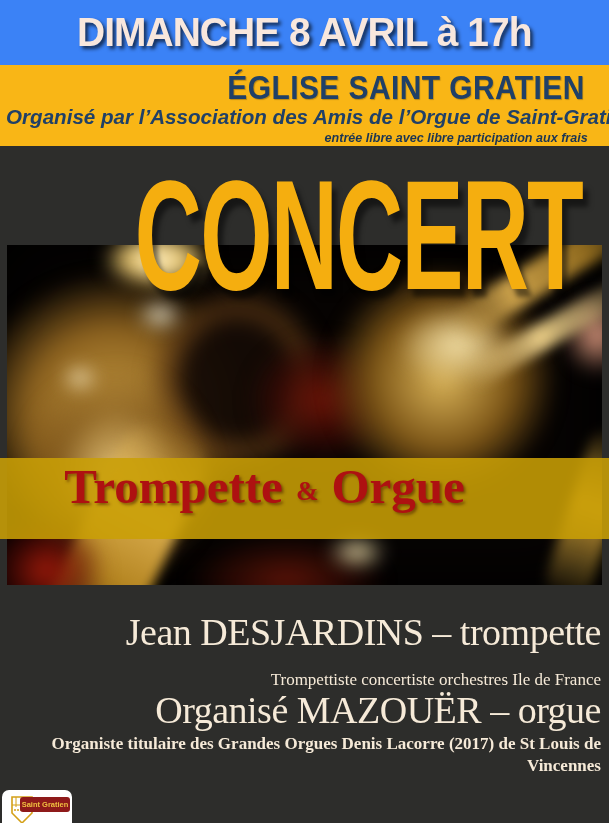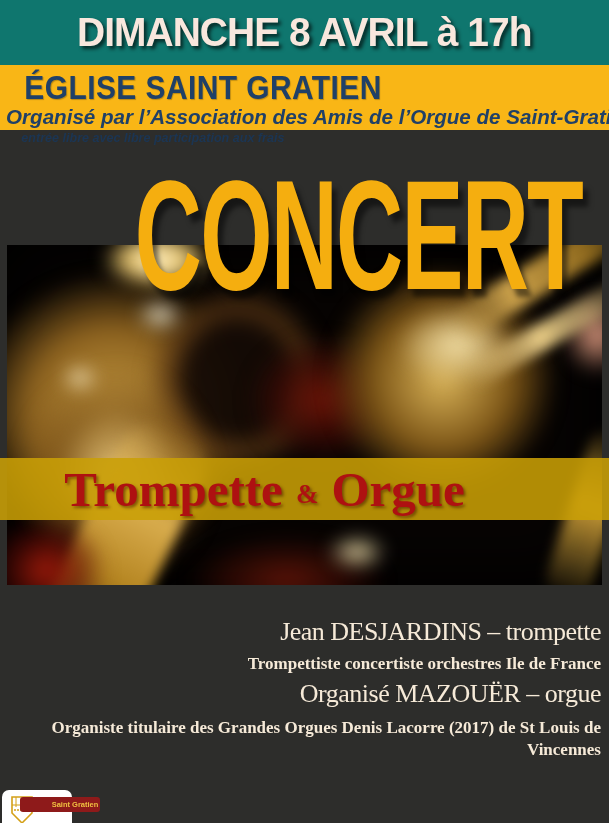--- a/index.html
+++ b/index.html
@@ -4,31 +4,31 @@
 <style>
   html,body{margin:0;padding:0;background:#3a3a38;}
   .poster{
     position:relative;width:609px;height:823px;margin:0 auto;
     background:#2d2d2b;overflow:hidden;
     font-family:"Liberation Sans",sans-serif;
   }
   
   .top-banner{
     position:absolute;left:0;top:0;width:609px;height:65px;
-    background:#0f766e;display:flex;align-items:center;justify-content:center;
+    background:#3b82f6;display:flex;align-items:center;justify-content:center;
   }
   .date-line{
     color:#f8e7dd;font-weight:bold;font-size:41px;letter-spacing:-1px;
     text-shadow:3px 3px 4px rgba(0,0,0,.65);
     transform:scaleX(.95);white-space:nowrap;
   }
   
   .gold-banner{
-    position:absolute;left:0;top:65px;width:609px;height:65px;
-    background:#f9b616;text-align:left;
+    position:absolute;left:0;top:65px;width:609px;height:81px;
+    background:#f9b616;text-align:right;
   }
   .venue-title{
     display:inline-block;margin-top:3px;
     color:#204067;font-weight:bold;font-size:34px;letter-spacing:.5px;
     transform:scaleX(.88);transform-origin:center;white-space:nowrap;
     text-shadow:1px 1px 1px rgba(0,0,0,.25);
   }
   .organizer-line{
     display:block;margin-top:-2px;
     color:#204067;font-weight:bold;font-style:italic;font-size:21px;
@@ -82,49 +82,49 @@
   .s-right1{left:430px;top:10px;width:220px;height:34px;transform:rotate(-32deg);
     background:linear-gradient(90deg,transparent,#caa04a 30%,#8f6a1e 70%,transparent);}
   .s-right2{left:450px;top:70px;width:200px;height:26px;transform:rotate(-30deg);
     background:linear-gradient(90deg,transparent,#e6c983 40%,transparent);}
   .s-left-diag{left:70px;top:170px;width:90px;height:260px;transform:rotate(26deg);
     background:linear-gradient(180deg,transparent,#d9ad4e 35%,#b3831f 65%,transparent);}
   .s-mid-diag{left:560px;top:180px;width:46px;height:180px;transform:rotate(18deg);
     background:linear-gradient(180deg,transparent,#c79a36 45%,transparent);}
   
   .program-band{
-    position:absolute;left:0;top:458px;width:609px;height:62px;z-index:3;
+    position:absolute;left:0;top:458px;width:609px;height:81px;z-index:3;
     background:rgba(202,159,6,.88);
-    display:flex;align-items:center;justify-content:center;
+    display:flex;align-items:flex-start;justify-content:center;
   }
   .program-text{
     transform:translateX(-40px);white-space:nowrap;
     font-family:"Liberation Serif",serif;font-weight:bold;color:#ae1111;
     text-shadow:2px 2px 3px rgba(70,25,0,.55);
   }
   .program-main{font-size:49px;}
   .program-amp{font-size:27px;margin:0 13px;position:relative;top:-3px;}
   
   .performers{
     position:absolute;right:8px;top:612px;width:600px;z-index:4;
     text-align:right;color:#f6ead8;font-family:"Liberation Serif",serif;
   }
-  .performer-name{font-size:26px;line-height:40px;letter-spacing:-.5px;white-space:nowrap;}
-  .performer-sub1{font-size:17px;font-weight:bold;line-height:20px;margin-top:2px;}
+  .performer-name{font-size:38px;line-height:40px;letter-spacing:-.5px;white-space:nowrap;}
+  .performer-sub1{font-size:17px;font-weight:normal;line-height:20px;margin-top:18px;}
   .performer-sub2{font-size:17px;font-weight:bold;line-height:22px;margin-top:3px;}
   
   .sg-logo{
     position:absolute;left:2px;top:790px;width:70px;height:40px;
     background:#ffffff;border-radius:7px;z-index:5;
   }
   .sg-crest{position:absolute;left:5px;top:3px;}
   .sg-pill{
     position:absolute;left:18px;top:7px;width:50px;height:15px;
     background:#8e1a1a;border-radius:3px;
-    display:flex;align-items:center;justify-content:center;padding-left:30px;
+    display:flex;align-items:center;justify-content:center;
   }
   .sg-pill span{
     color:#f0c040;font-size:7.5px;font-weight:bold;white-space:nowrap;
     font-family:"Liberation Sans",sans-serif;
   }
 </style>
 </head>
 <body>
 
 <div class="poster">

